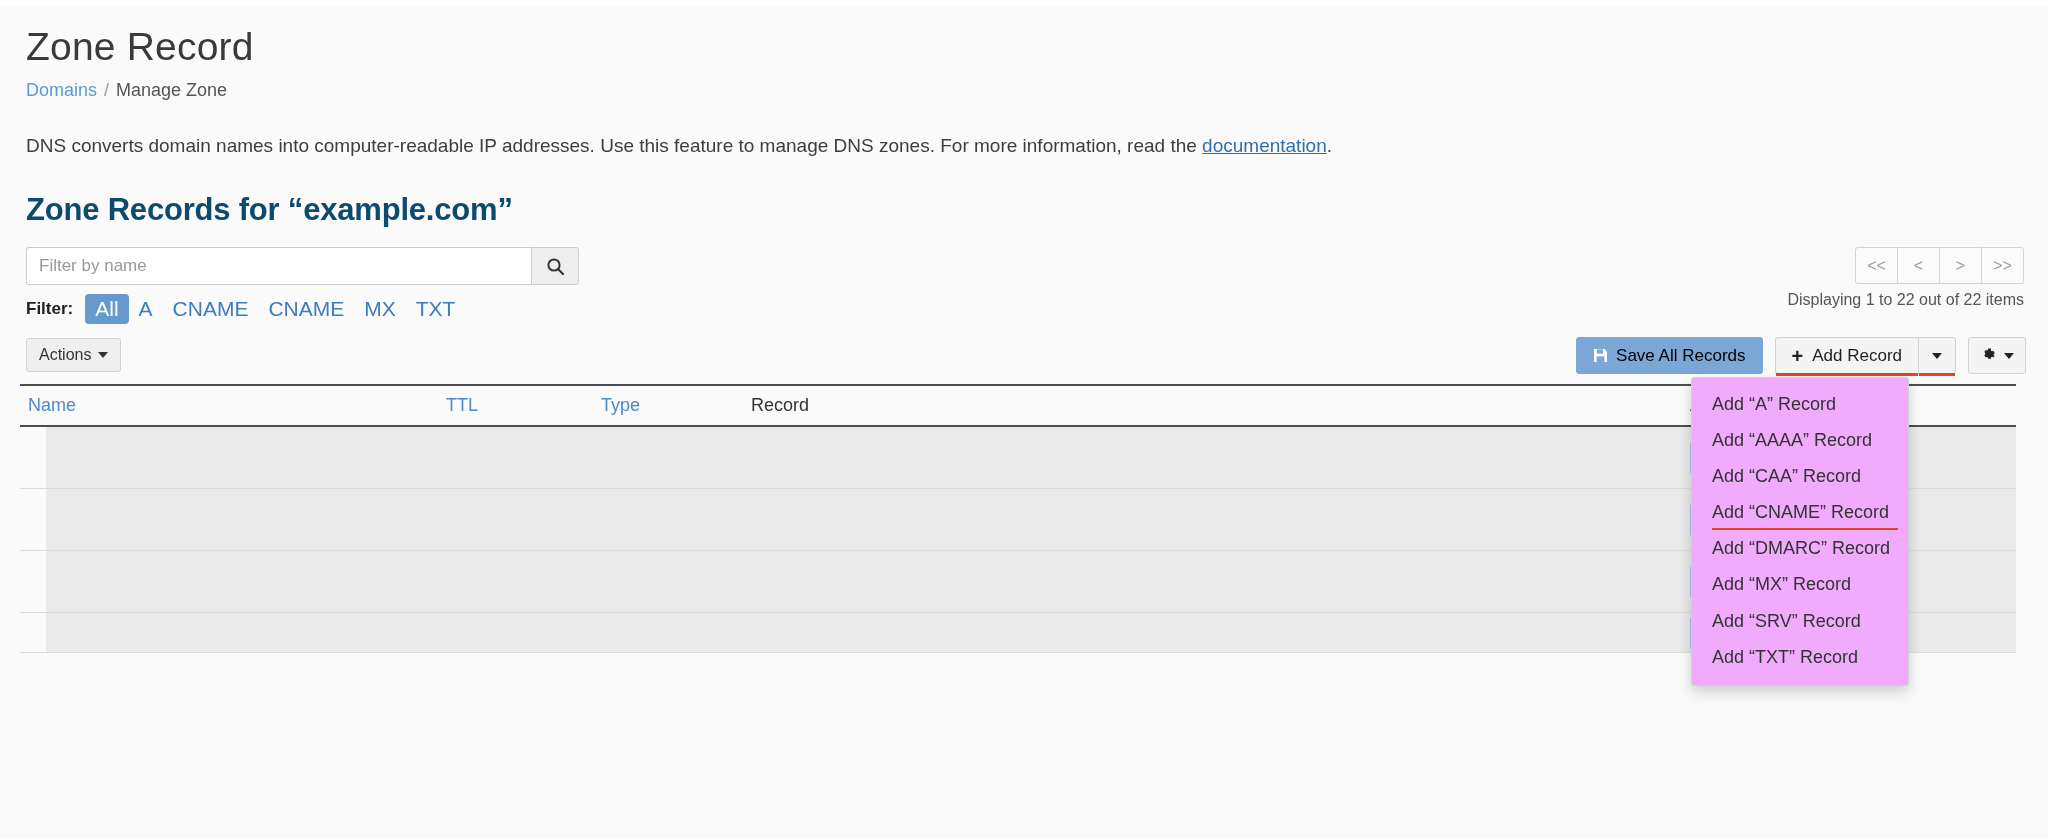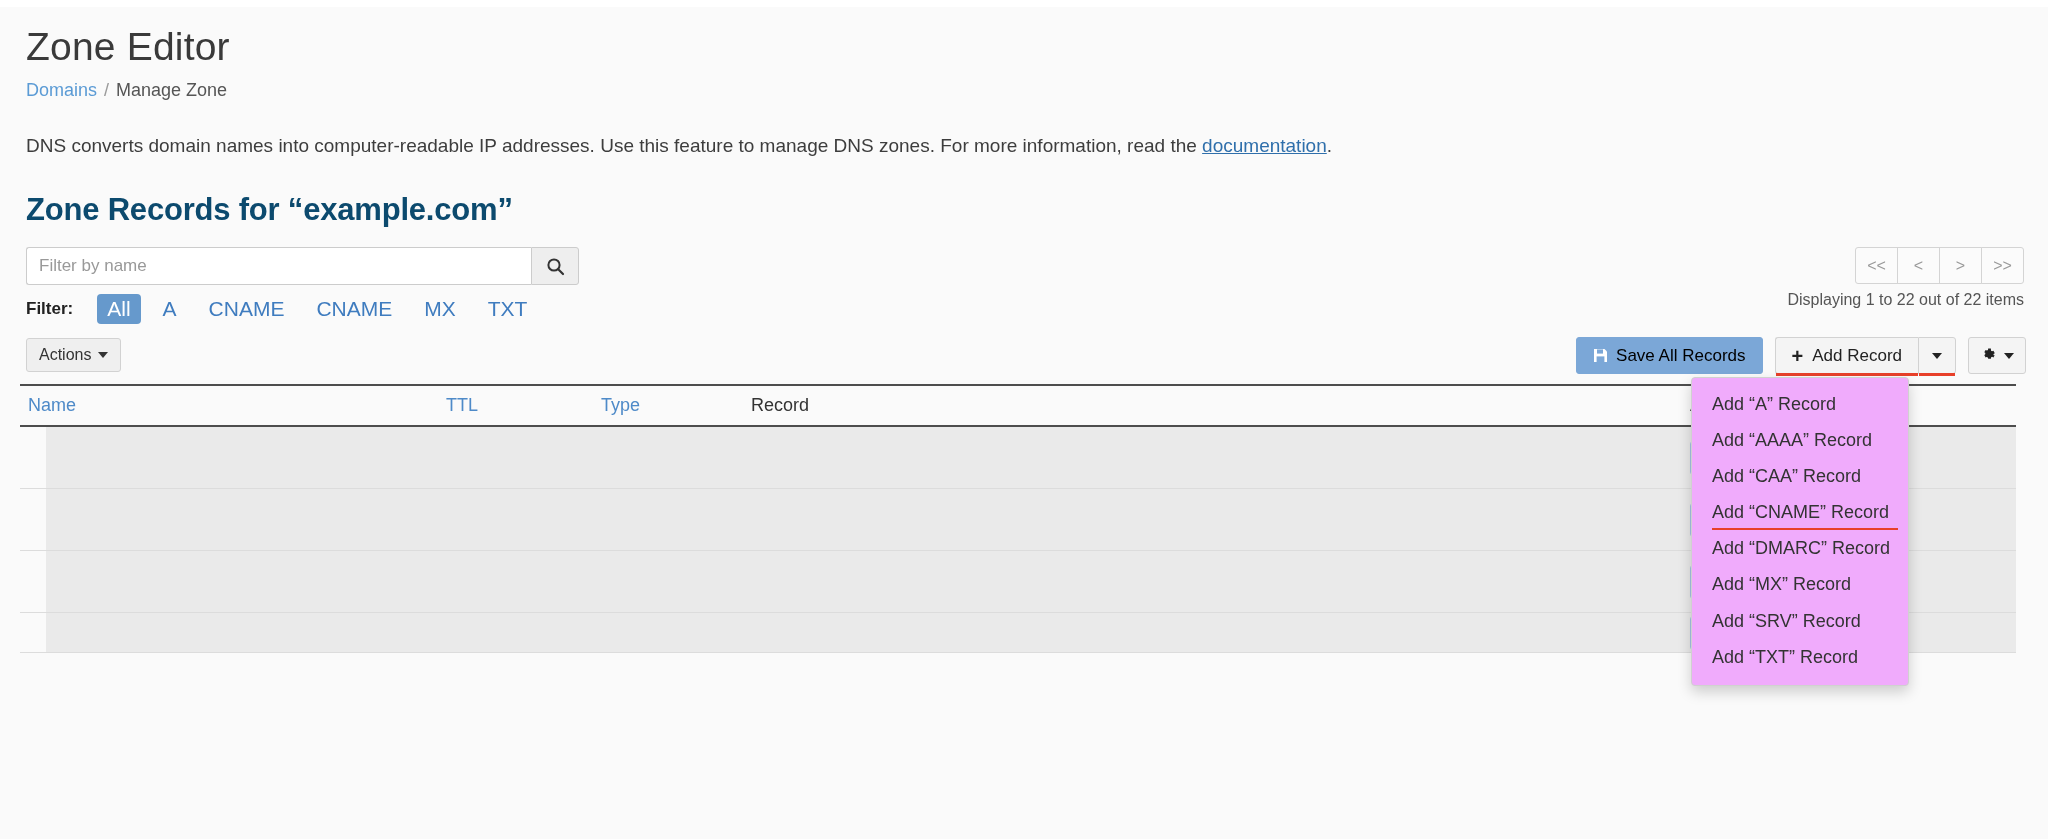--- a/index.html
+++ b/index.html
@@ -70,21 +70,21 @@
     border-radius: 0 3px 3px 0;
     background: #eeeeee;
     display: flex; align-items: center; justify-content: center;
     cursor: pointer; padding: 0;
   }
   .search-btn svg { display: block; }
 
   
   .filter-row {
     position: absolute; left: 26px; top: 294px;
-    display: flex; align-items: center; gap: 12px;
+    display: flex; align-items: center; gap: 0;
     font-size: 17px;
   }
   .filter-label { font-weight: 700; color: #222; margin-right: 12px; font-size: 17px; }
   .filter-chip {
     color: #3f7cbf; text-decoration: none;
     padding: 3px 10px; border-radius: 4px;
     font-size: 21px;
     cursor: pointer;
   }
   .filter-chip.active { background: #6699cc; color: #fff; }
@@ -251,21 +251,21 @@
   .cut-row { height: 40px; overflow: hidden; }
   .redacted { color: transparent; }
 </style>
 </head>
 <body>
 
 <div id="page">
 
   <div class="topstrip"></div>
 
-  <div class="page-title">Zone Editor</div>
+  <div class="page-title">Zone Record</div>
 
   <div class="breadcrumb">
     <a href="#">Domains</a><span class="sep">/</span><span>Manage Zone</span>
   </div>
 
   <div class="desc">
     <span>DNS converts domain names into computer-readable IP addresses. Use this feature to manage DNS zones. For more information, read the </span><a href="#">documentation</a><span>.</span>
   </div>
 
   <div class="records-title">Zone Records for “example.com”</div>

